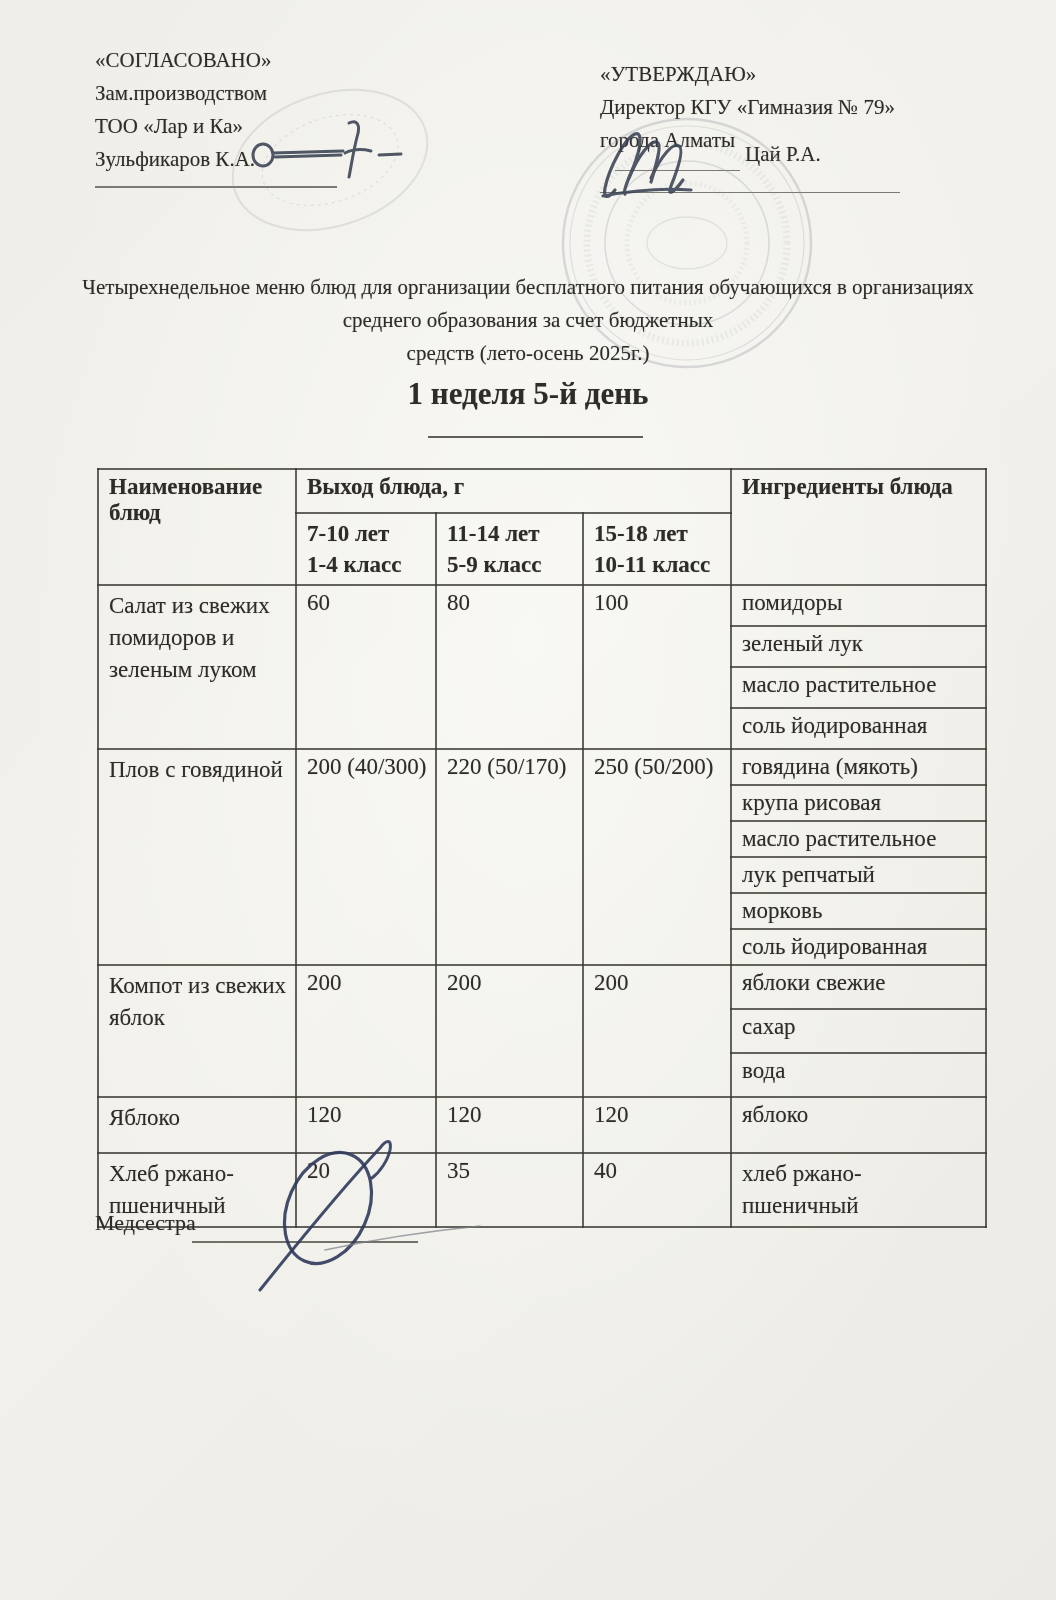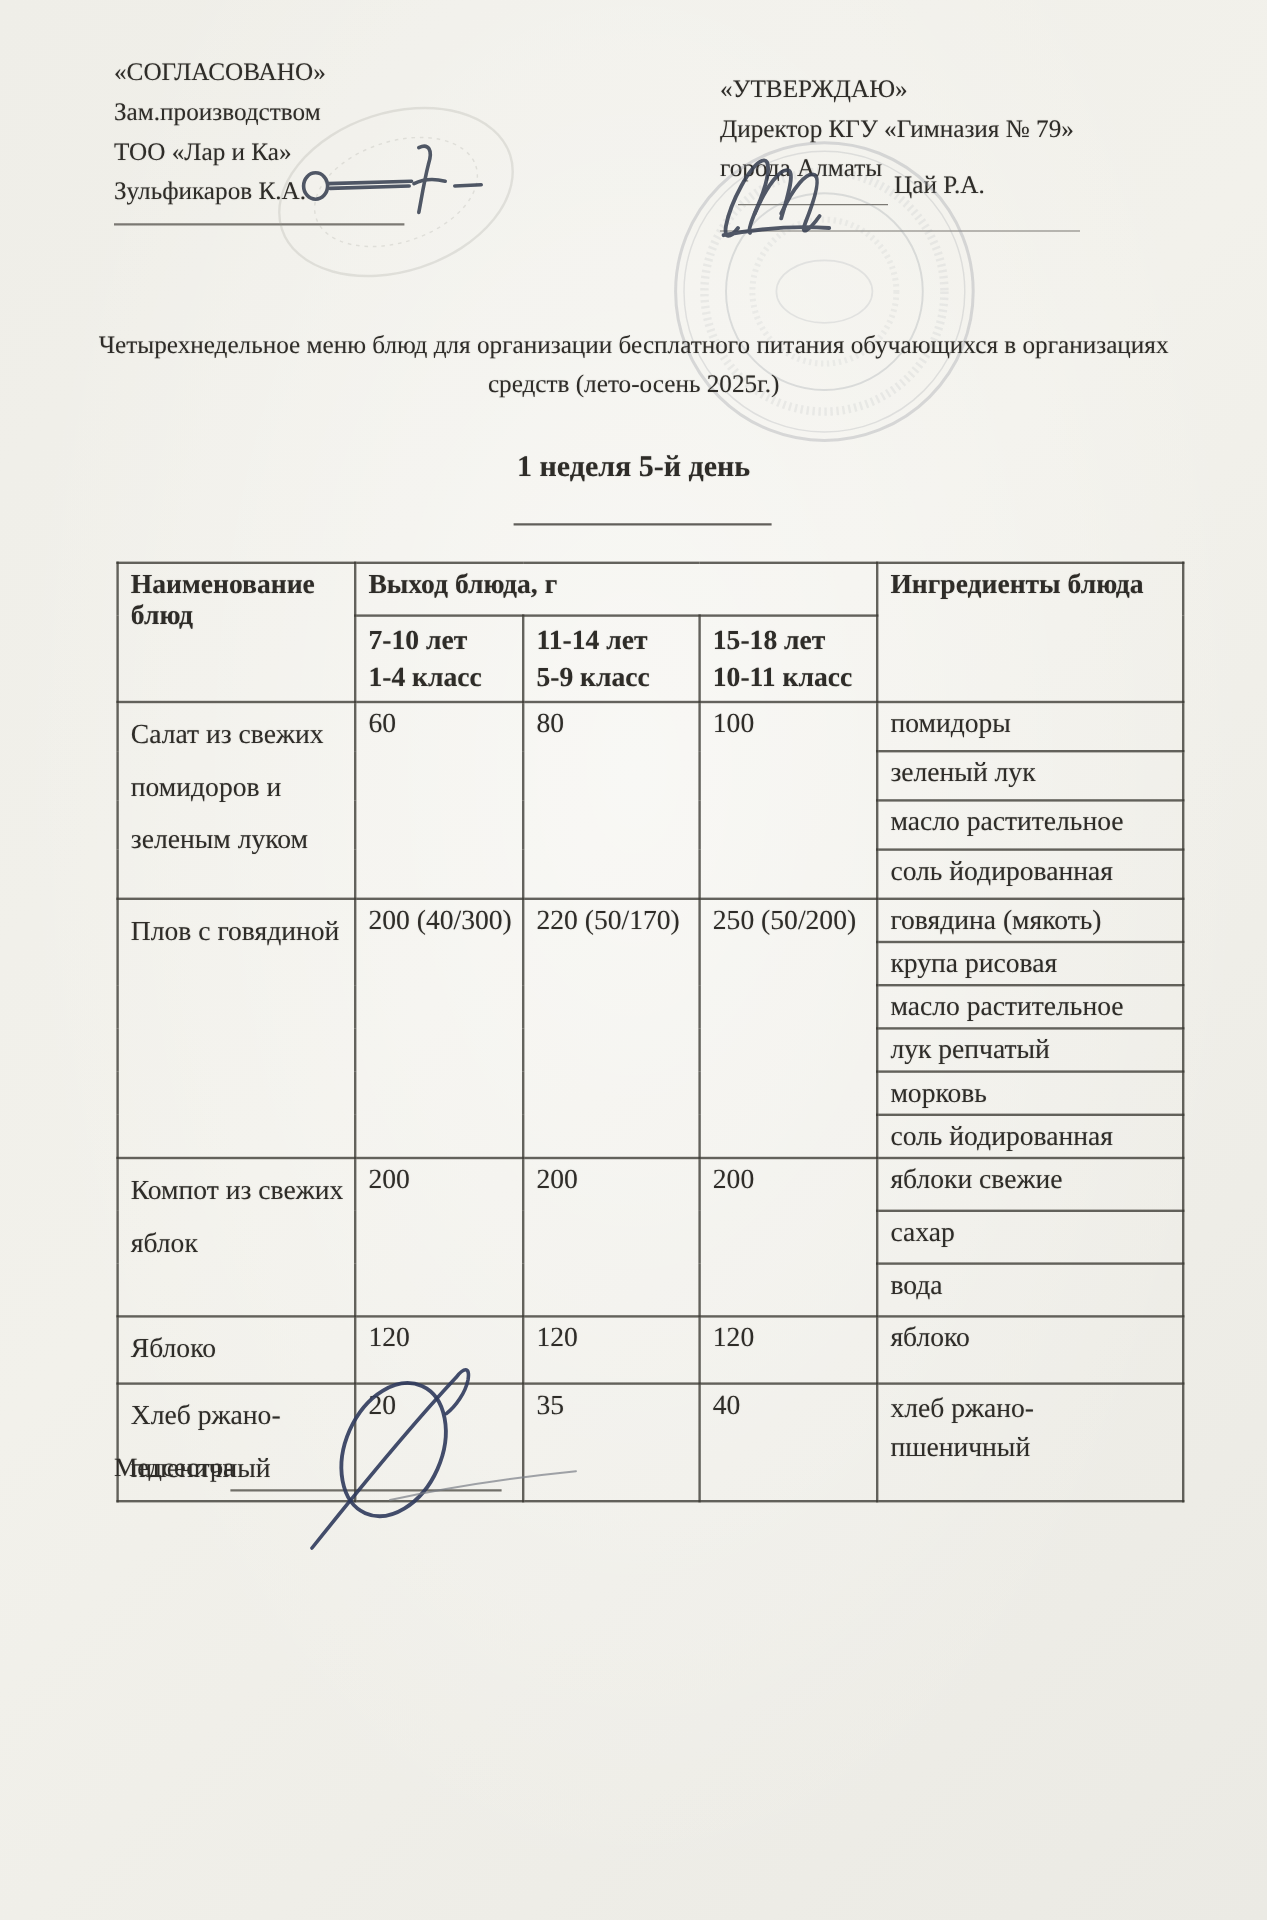--- a/index.html
+++ b/index.html
@@ -27,21 +27,21 @@
   .sig-line{ position:absolute; border-bottom:2px solid rgba(72,70,64,0.7); height:0;}
   .sig-line.thin{ border-bottom-width:1.5px; }
 
   
   .doc-title{
     position:absolute; left:78px; top:252px; width:900px;
     text-align:center; font-size:21px; line-height:33px;margin-top:19px;
   }
   .week-heading{
     position:absolute; left:0; top:376px; width:1056px;
-    text-align:center; font-weight:bold; font-size:25px;
+    text-align:center; font-weight:bold; font-size:31px;
   }
   .week-underline{
     position:absolute; left:428px; top:436px; width:215px;
     border-bottom:2.5px solid rgba(60,58,52,0.8);
   }
 
   
   table.menu{
     position:absolute; left:97px; top:468px;
     border-collapse:collapse; table-layout:fixed;
@@ -52,21 +52,21 @@
   table.menu col.c5{width:255px;}
   table.menu td, table.menu th{
     border:2px solid rgba(58,56,50,0.78);
     padding:4px 8px 4px 10px;
     vertical-align:top; text-align:left;
     font-weight:normal;
   }
   table.menu th{ font-weight:bold; }
   th.center{ text-align:center; vertical-align:middle; }
   td.portion{ white-space:nowrap; padding-top:7px;}
-  td.dish{ padding-top:7px; line-height:44px;}
+  td.dish{ padding-top:7px; line-height:32px;}
   td.ingredient{ vertical-align:middle; }
   tr.r-salat td.ingredient{ height:31px; }
   tr.r-plov  td.ingredient{ height:23px; }
   tr.r-komp  td.ingredient{ height:34px; }
   tr.r-yab   td.ingredient{ height:46px; }
   tr.r-hleb  td.ingredient{ height:60px; line-height:32px;}
   tr.hdr1 th{ height:34px; }
   tr.hdr2 th{ height:58px; line-height:31px; }
 
   
@@ -132,20 +132,21 @@
     <g stroke="#3a4254" fill="none" stroke-width="3.2" stroke-linecap="round" opacity="0.88">
       <path d="M20,70 C14,78 8,80 10,68 C14,48 30,18 40,14 C48,11 46,28 38,48 C32,62 28,72 30,74"></path>
       <path d="M34,58 C44,34 56,20 62,22 C68,24 60,48 56,62"></path>
       <path d="M56,58 C66,36 78,22 84,26 C90,30 80,56 76,66 C72,76 78,74 88,60"></path>
       <path d="M8,76 C40,70 70,68 96,70"></path>
     </g>
   </svg>
 
   <div class="doc-title txt">
     <div>Четырехнедельное меню блюд для организации бесплатного питания обучающихся в организациях</div>
+    <div>среднего образования за счет бюджетных</div>
     <div>средств (лето-осень 2025г.)</div>
   </div>
 
   <div class="week-heading txt">1 неделя 5-й день</div>
   <div class="week-underline"></div>
 
   <table class="menu txt">
     <colgroup>
         <col class="c1">
         <col class="c2">

